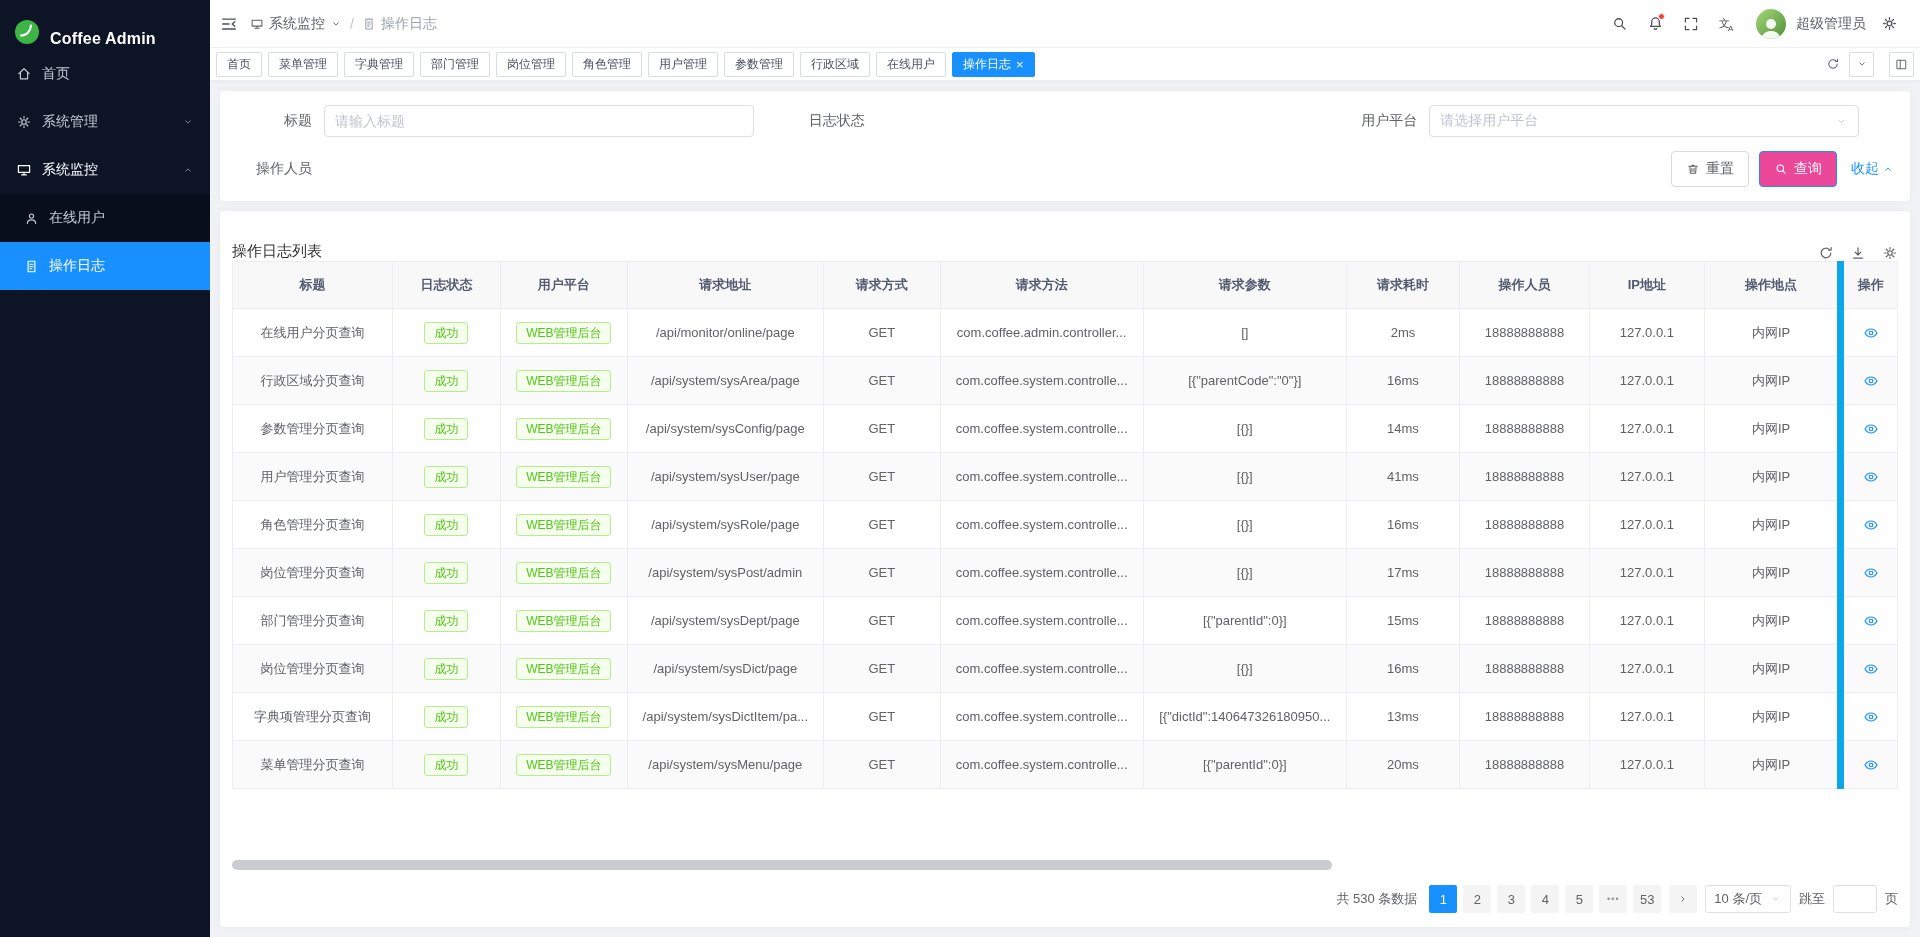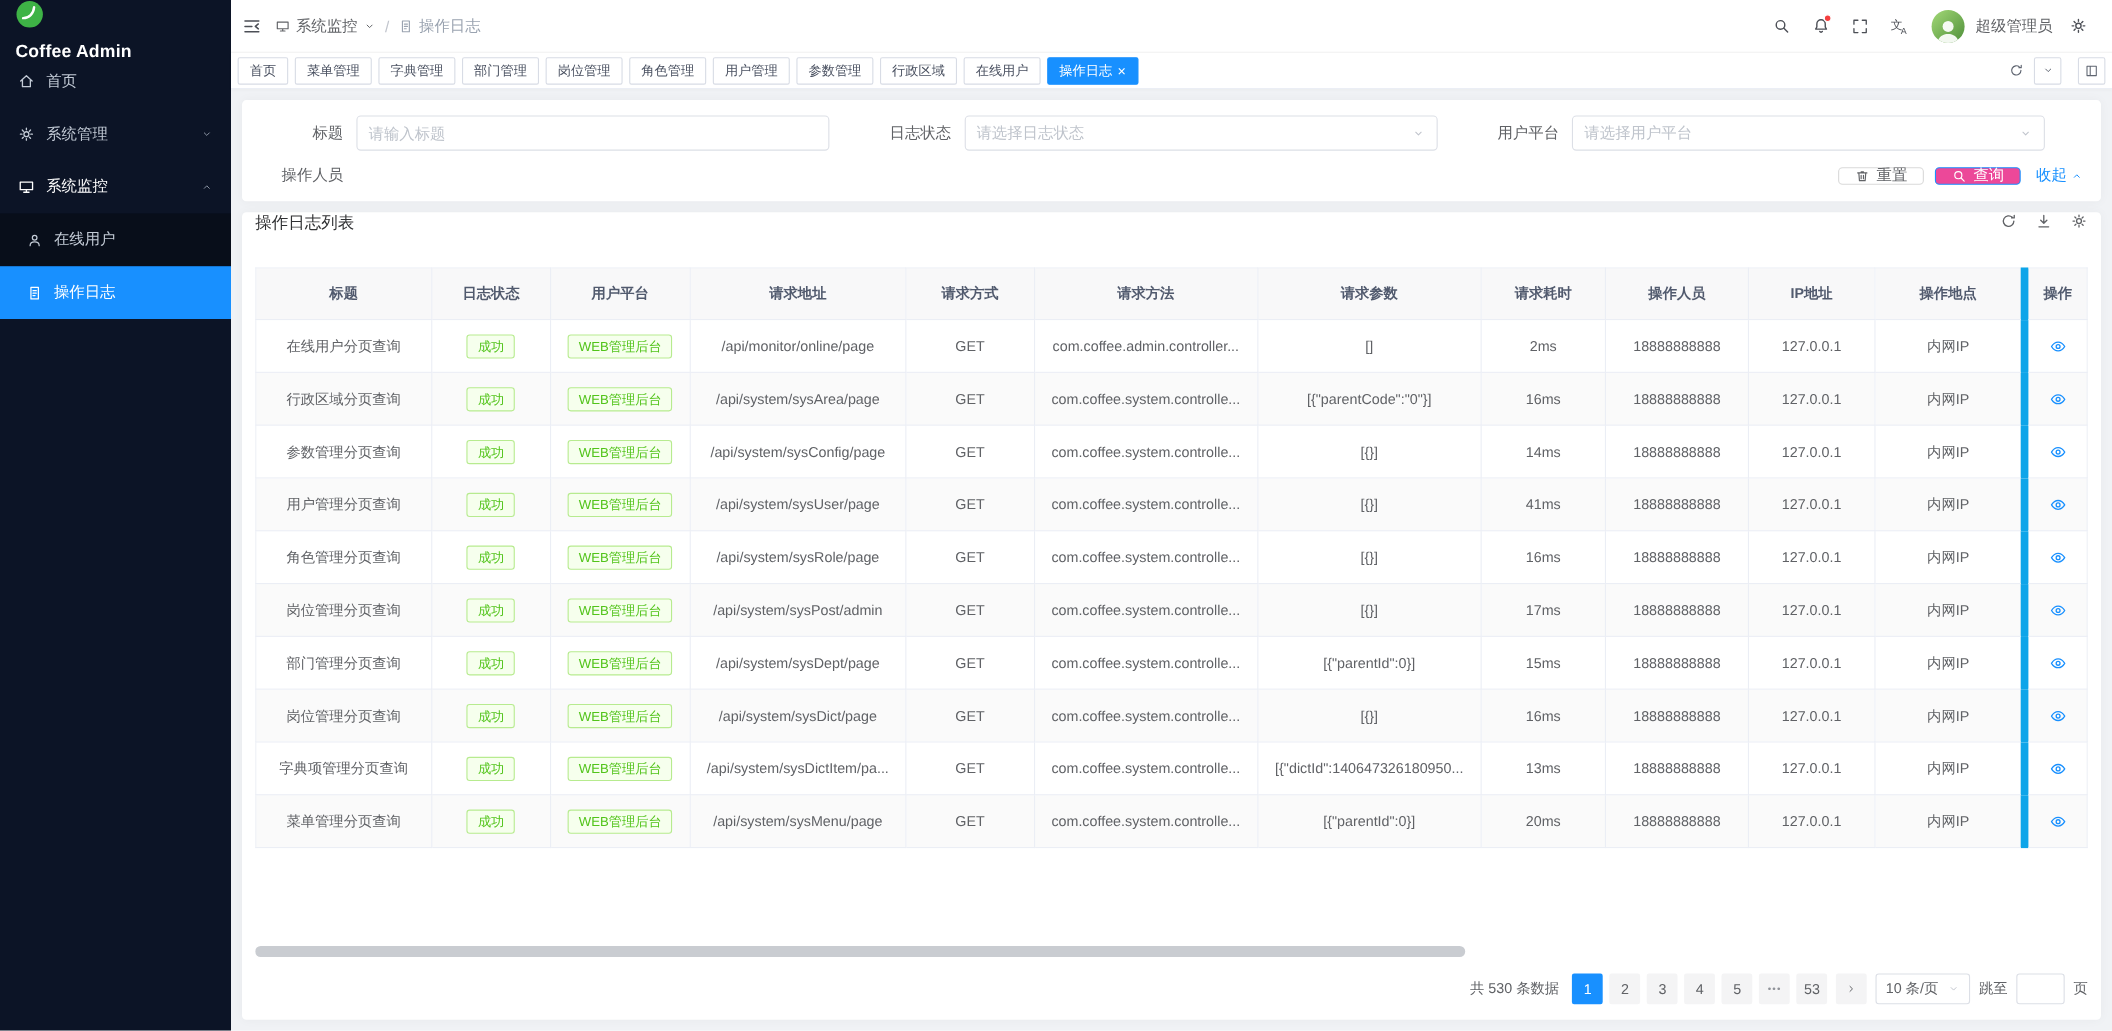--- a/index.html
+++ b/index.html
@@ -3,21 +3,21 @@
 <meta charset="utf-8">
 <style>
   * { box-sizing: border-box; margin: 0; padding: 0; }
   html, body { width: 1920px; height: 937px; overflow: hidden; }
   body { font-family: "Liberation Sans", "DejaVu Sans", sans-serif; display: flex; background: #f0f2f5; font-size: 14px; color: #303133; }
   .ic { display: block; }
   [data-icon] { display: inline-flex; align-items: center; justify-content: center; }
 
   
   .sidebar { width: 210px; height: 100%; background: #0c1426; flex-shrink: 0; display: flex; flex-direction: column; }
-  .logo { height: 48px; display: flex; align-items: flex-start; gap: 10px; padding: 0 14px; cursor: pointer; flex-shrink: 0; flex-direction: column; }
+  .logo { height: 48px; display: flex; align-items: flex-end; gap: 10px; padding: 0 14px; cursor: pointer; flex-shrink: 0; }
   .logo-text { color: #fff; font-size: 16px; font-weight: 700; letter-spacing: .2px; white-space: nowrap; }
   .menu { flex: 1; padding-top: 2px; }
   .menu-item { height: 48px; display: flex; align-items: center; gap: 10px; padding: 0 16px; color: #c3cbd6; font-size: 14px; cursor: pointer; white-space: nowrap; }
   .menu-item .mi-ic { display: inline-flex; flex-shrink: 0; }
   .menu-item .mi-label { flex: 1; overflow: hidden; text-overflow: ellipsis; }
   .menu-item .mi-arrow { color: #8d96a5; display: inline-flex; }
   .menu-item.open { color: #ffffff; }
   .submenu { background: #080e1a; }
   .submenu .menu-item { padding-left: 24px; }
   .menu-item.active { background: #1890ff; color: #fff; }
@@ -59,27 +59,27 @@
   .filter-card { padding: 14px 16px; flex-shrink: 0; }
   .f-grid { display: grid; grid-template-columns: 1fr 1fr 1fr; row-gap: 14px; }
   .f-item { display: flex; align-items: center; min-width: 0; }
   .f-label { width: 88px; text-align: right; padding-right: 12px; color: #606266; font-size: 14px; flex-shrink: 0; }
   .f-control { width: 430px; height: 32px; border: 1px solid #dcdfe6; border-radius: 4px; font-size: 14px; color: #606266; padding: 0 10px; outline: none; background: #fff; font-family: inherit; }
   input.f-control::placeholder { color: #bfc4cc; }
   .f-select { display: flex; align-items: center; justify-content: space-between; cursor: pointer; }
   .f-select .ph { color: #bfc4cc; overflow: hidden; white-space: nowrap; }
   .sel-ar { color: #c0c4cc; }
   .f-actions { grid-column: 3; display: flex; align-items: center; justify-content: flex-end; gap: 10px; }
-  .btn { height: 16px; padding: 0 14px; display: inline-flex; align-items: center; gap: 6px; border: 1px solid #d9d9d9; border-radius: 4px; background: #fff; color: #606266; font-size: 14px; cursor: pointer; font-family: inherit; white-space: nowrap; }
+  .btn { height: 36px; padding: 0 14px; display: inline-flex; align-items: center; gap: 6px; border: 1px solid #d9d9d9; border-radius: 4px; background: #fff; color: #606266; font-size: 14px; cursor: pointer; font-family: inherit; white-space: nowrap; }
   .btn.primary { background: #ec4899; border-color: #1890ff; color: #fff; }
   .collapse-link { color: #1890ff; display: inline-flex; align-items: center; gap: 3px; font-size: 14px; cursor: pointer; margin-left: 4px; white-space: nowrap; }
 
   
   .table-card { flex: 1; display: flex; flex-direction: column; padding: 0 12px; min-height: 0; }
-  .card-head { height: 50px; display: flex; align-items: flex-start; flex-shrink: 0; }
+  .card-head { height: 50px; display: flex; align-items: flex-end; flex-shrink: 0; }
   .card-title { font-size: 15px; color: #303133; }
   .head-tools { margin-left: auto; display: flex; gap: 16px; color: #606266; }
   .head-tools [data-icon] { cursor: pointer; }
   .table-wrap { flex: 1; position: relative; min-height: 0; overflow: hidden; }
   table { width: 100%; border-collapse: collapse; table-layout: fixed; }
   th, td { border: 1px solid #ebeef5; font-size: 13px; text-align: center; padding: 0 8px; overflow: hidden; white-space: nowrap; text-overflow: ellipsis; }
   th { height: 47px; background: #f8f8f9; color: #515a6e; font-weight: 600; }
   td { height: 48px; color: #606266; }
   tbody tr:nth-child(even) td { background: #fafafa; }
   th.fixed-col, td.fixed-col { border-left: 7px solid #0ea5e9; box-shadow: -6px 0 8px -6px rgba(0,0,0,.15); }
@@ -305,28 +305,20 @@
   <div class="content">
 
     <section class="card filter-card">
       <div class="f-grid">
         <div class="f-item">
           <label class="f-label">标题</label>
           <input class="f-control" placeholder="请输入标题" style="">
         </div>
         <div class="f-item">
           <label class="f-label">日志状态</label>
-          <div class="f-control f-select">
-            <span class="ph">请选择日志状态</span>
-            <span class="sel-ar" data-icon="chevron-down:13">
-                <svg class="ic" width="13" height="13" viewBox="0 0 20 20" fill="none" stroke="currentColor" stroke-width="1.5" stroke-linecap="round" stroke-linejoin="round">
-                  <path d="M6.2 8l3.8 3.8L13.8 8"></path>
-                </svg>
-              </span>
-          </div>
         </div>
         <div class="f-item">
           <label class="f-label">用户平台</label>
           <div class="f-control f-select">
             <span class="ph">请选择用户平台</span>
             <span class="sel-ar" data-icon="chevron-down:13">
                 <svg class="ic" width="13" height="13" viewBox="0 0 20 20" fill="none" stroke="currentColor" stroke-width="1.5" stroke-linecap="round" stroke-linejoin="round">
                   <path d="M6.2 8l3.8 3.8L13.8 8"></path>
                 </svg>
               </span>

